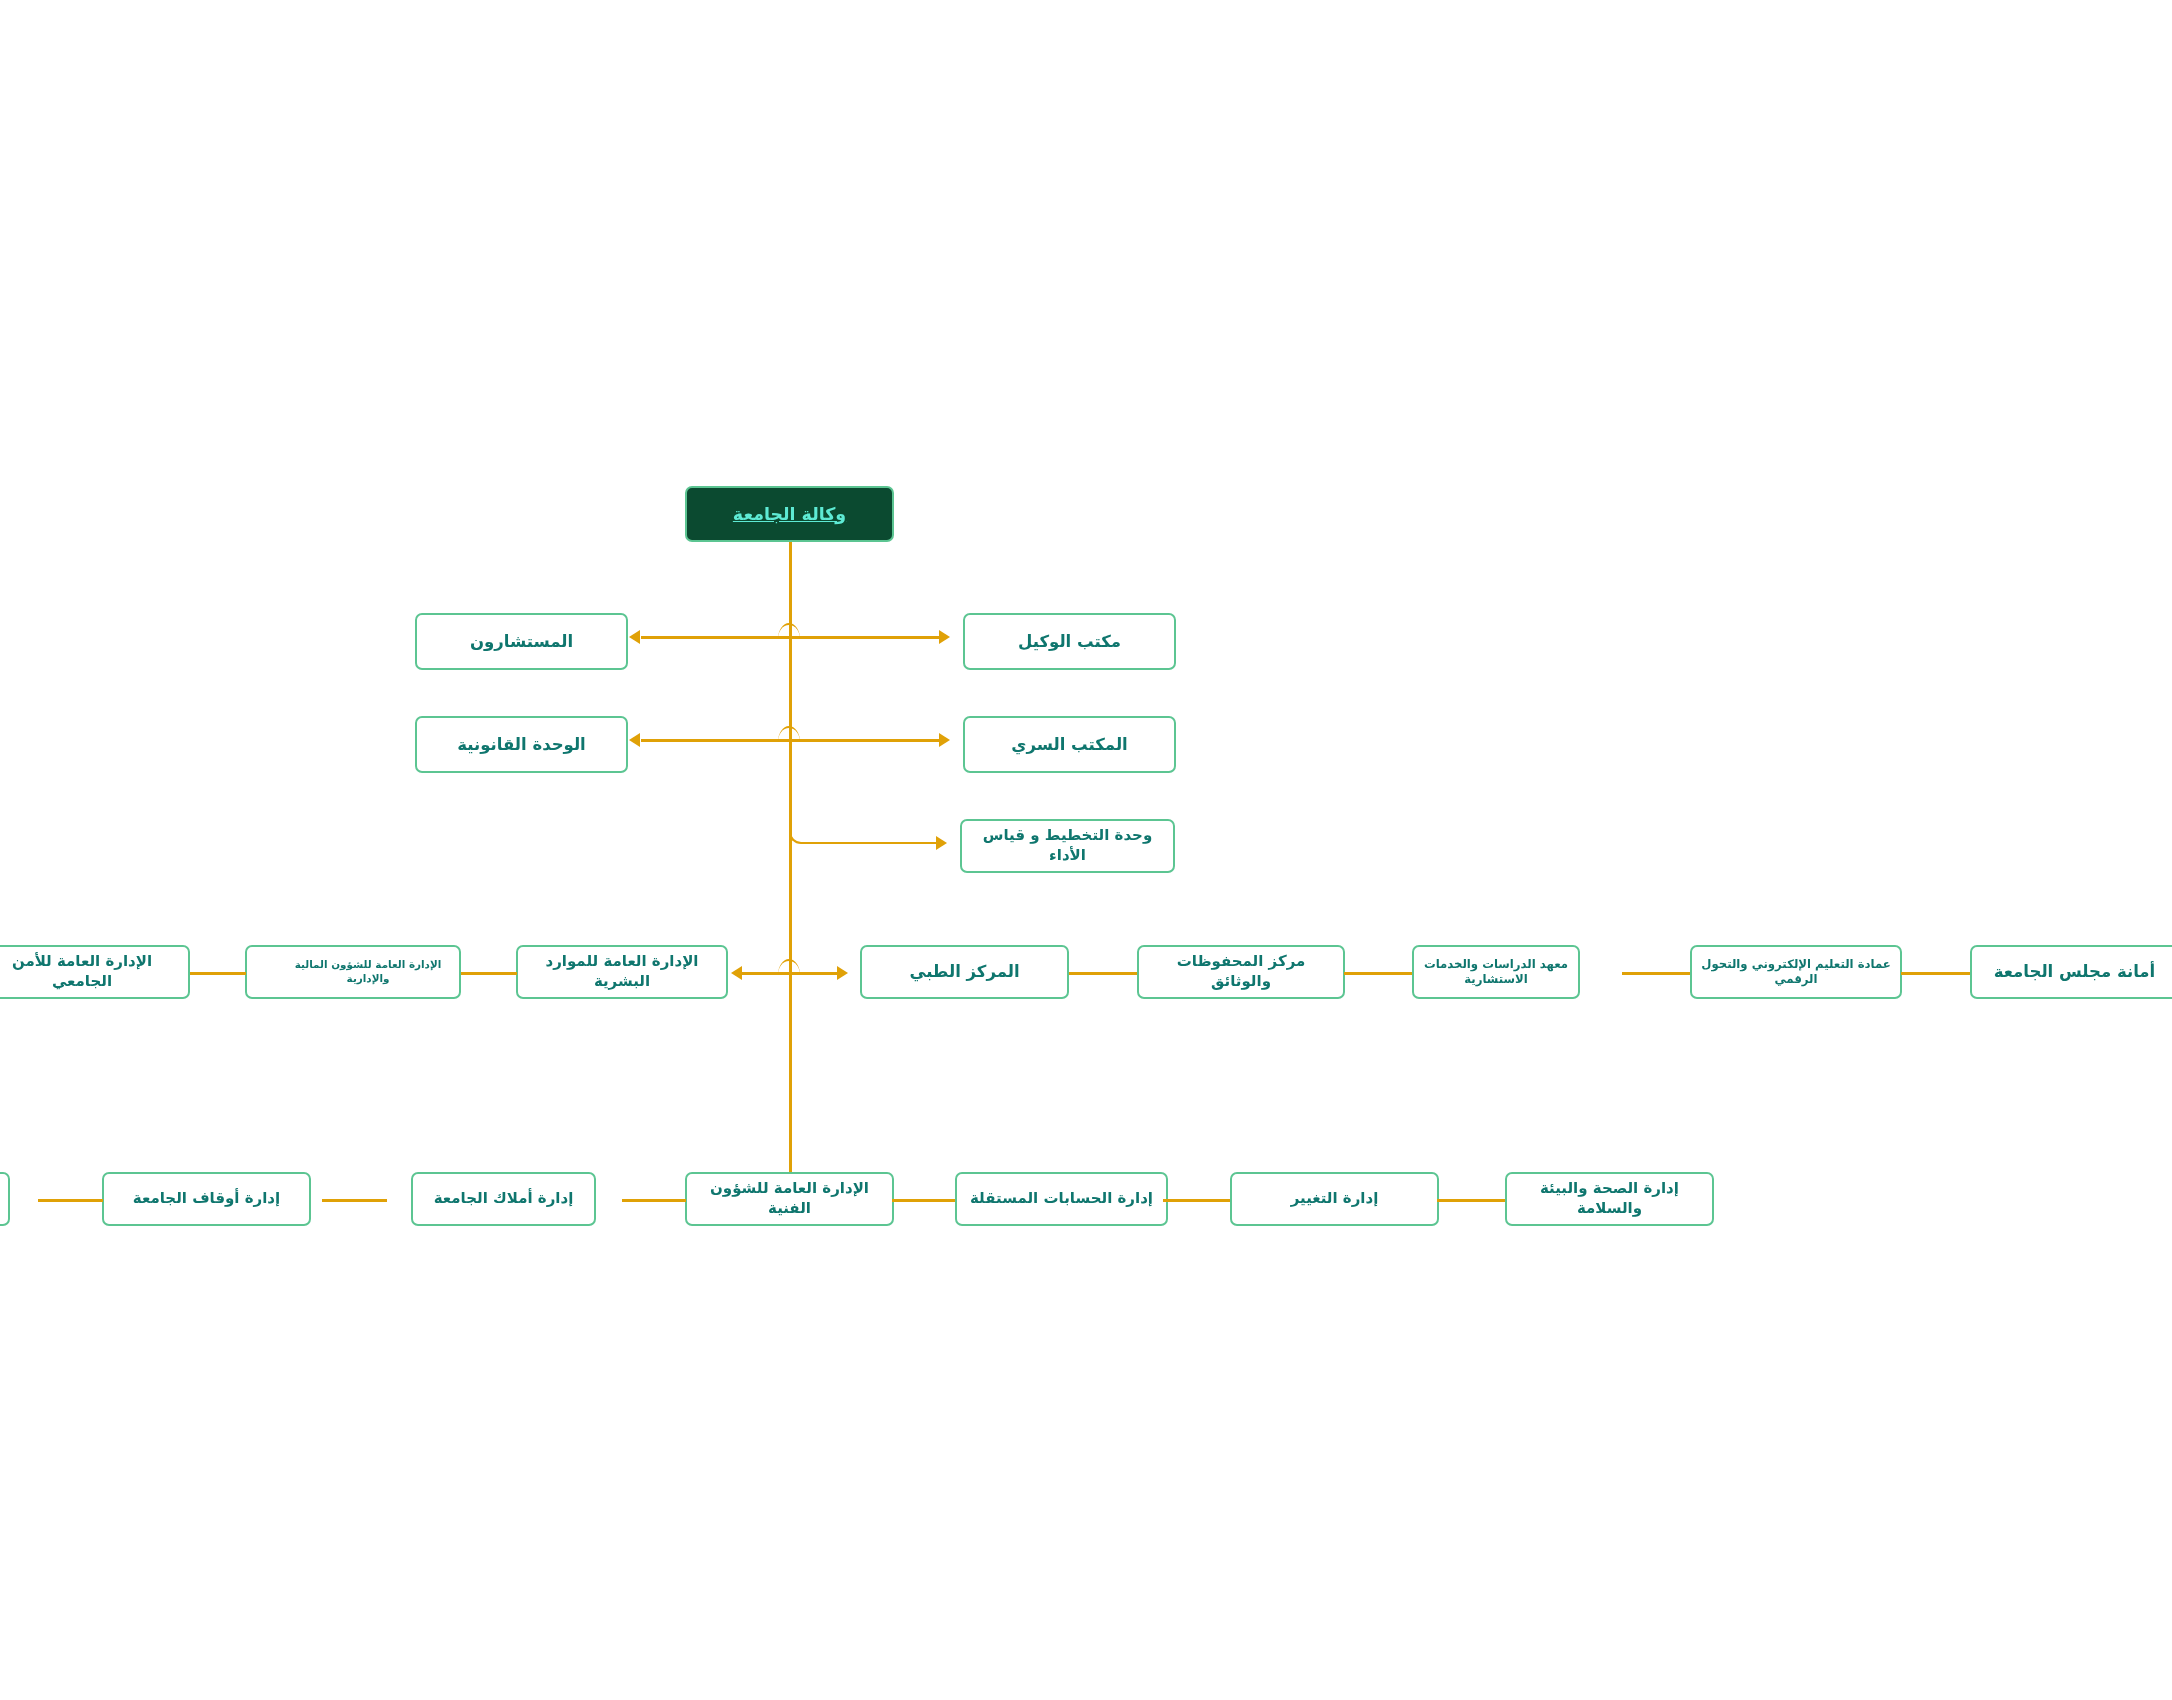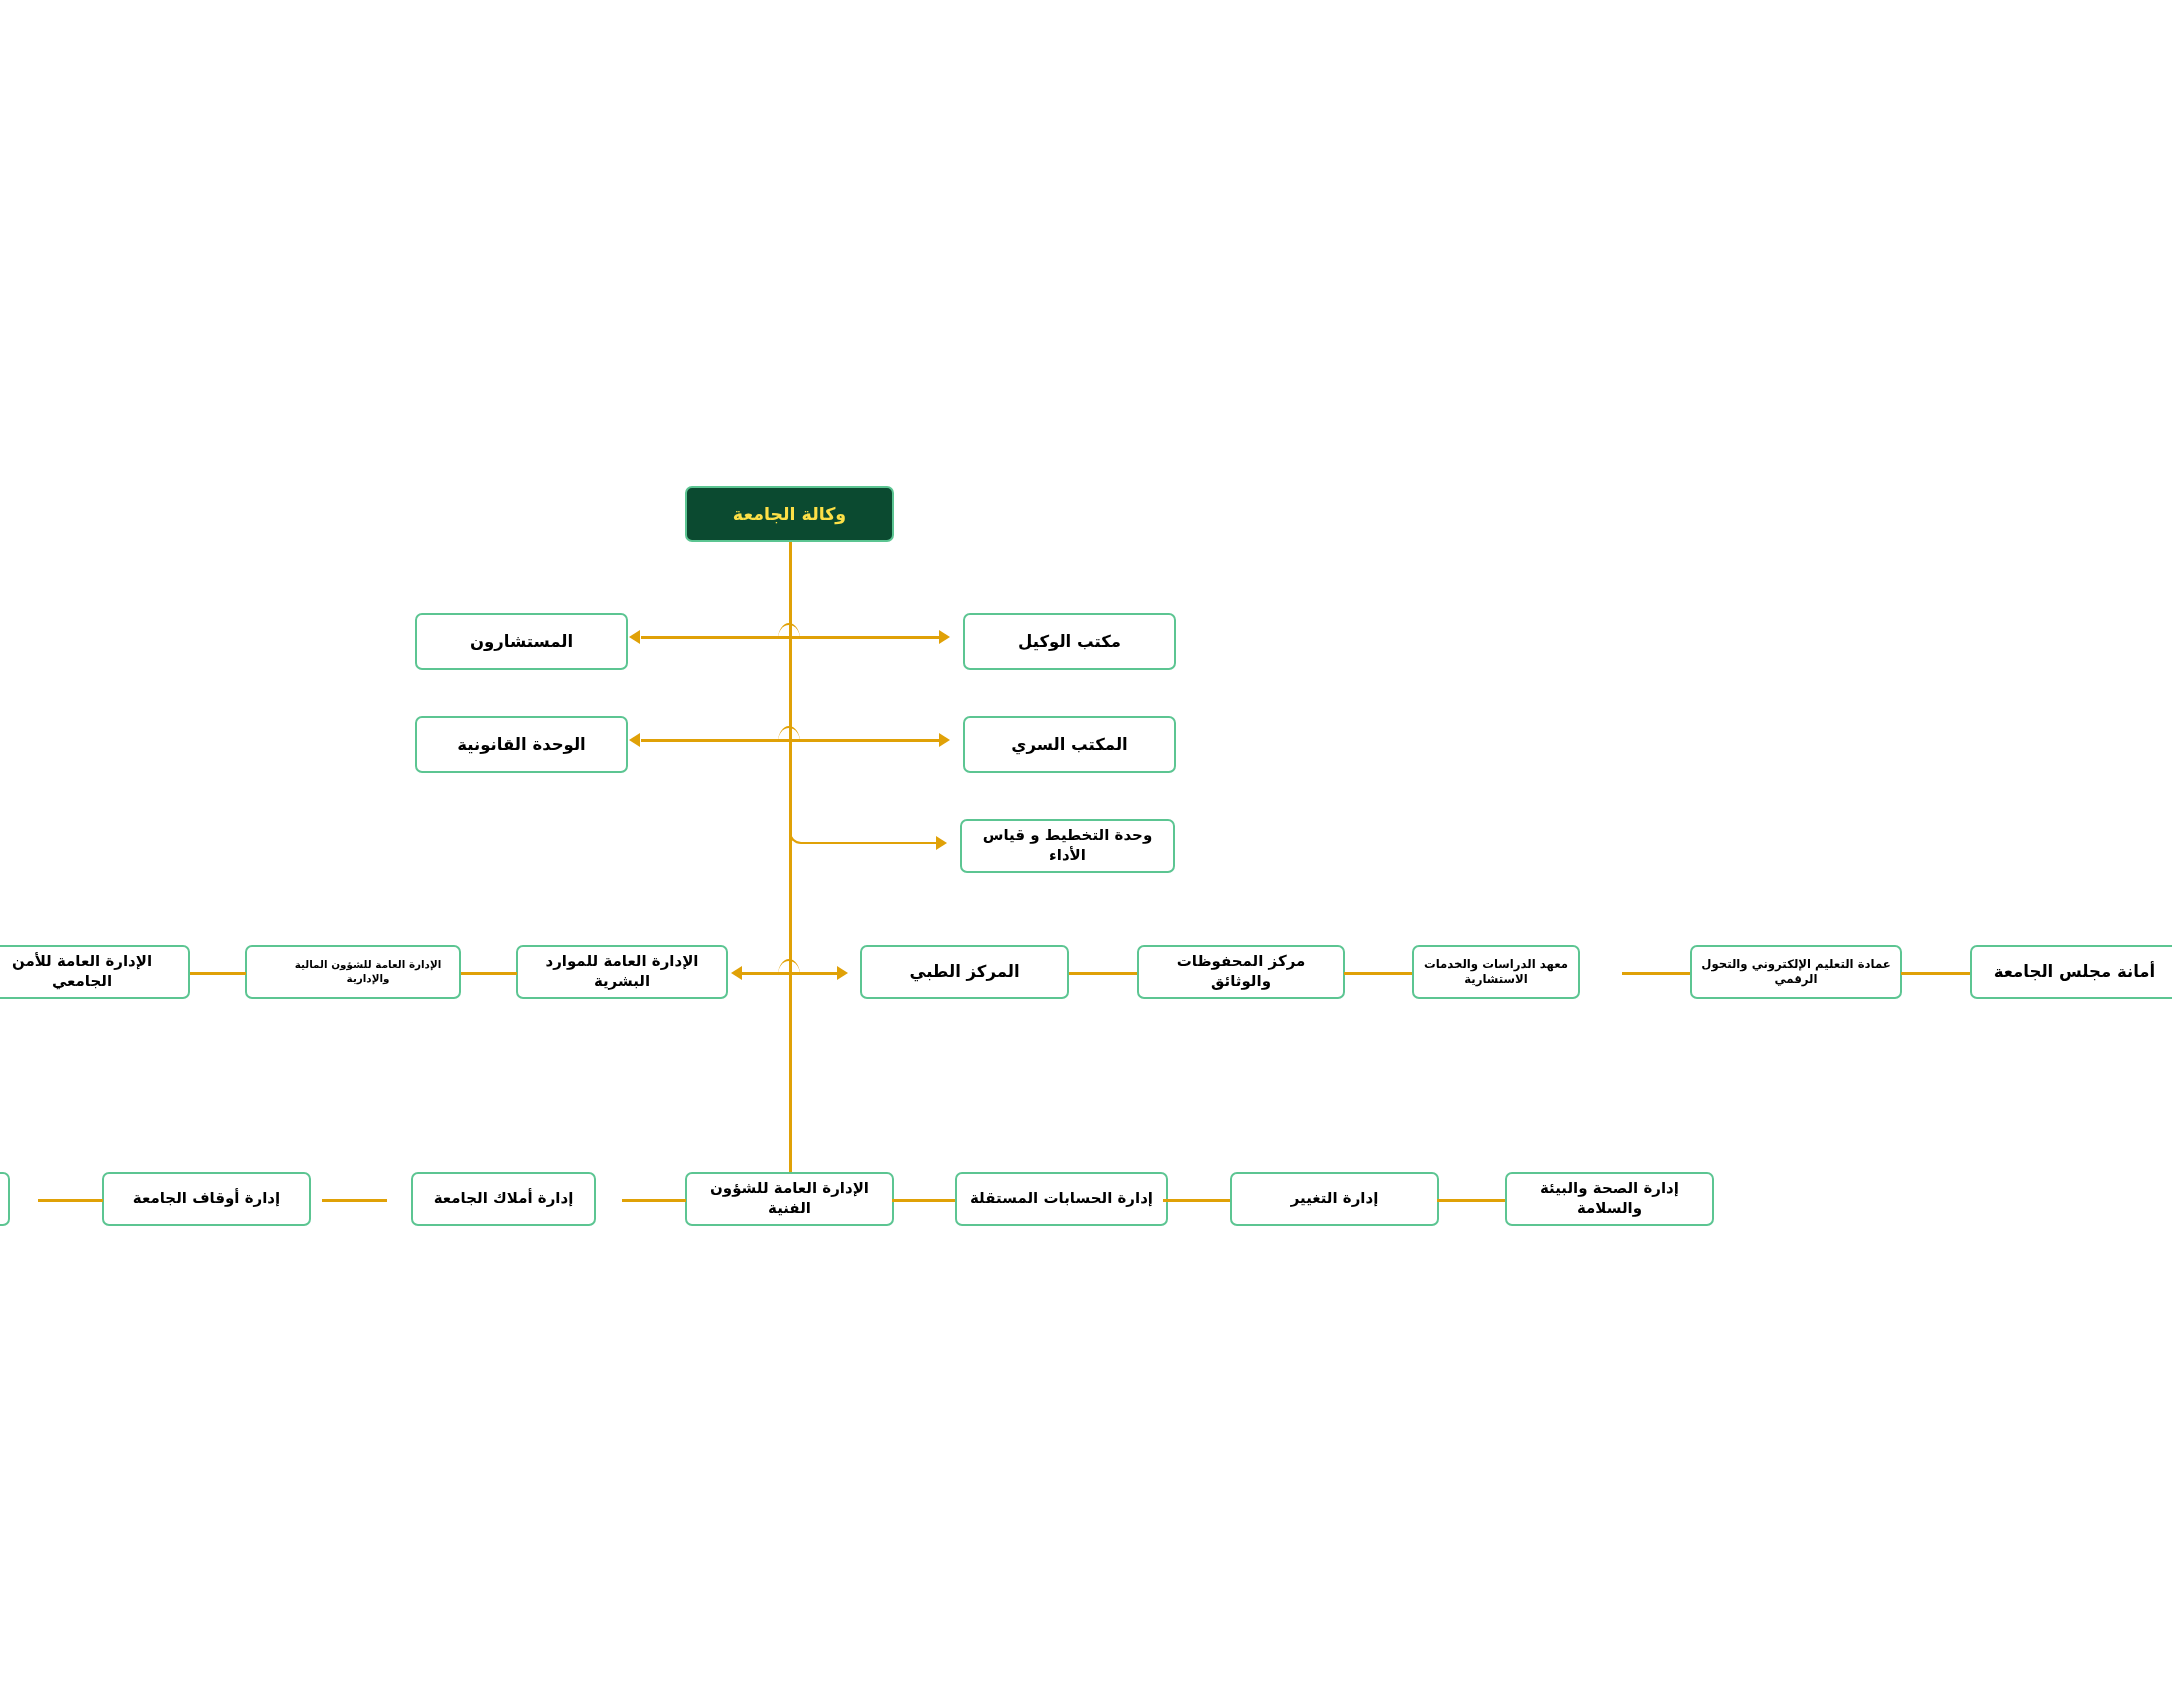--- a/index.html
+++ b/index.html
@@ -46,30 +46,31 @@
   .node {
     position: absolute;
     box-sizing: border-box;
     background: #ffffff;
     border: 2.6px solid #5CC592;
     border-radius: 7px;
     display: flex;
     align-items: center;
     justify-content: center;
     text-align: center;
-    color: #000000;
+    color: #0f766e;
     font-weight: bold;
     line-height: 1.32;
     padding: 1.7px 6px;
     direction: rtl;
   }
   .node.root {
     background: #0B4A30;
-    color: #fde047;
+    color: #5eead4;
     border-color: #5CC592;
+    text-decoration: underline;
   }
   .fs-root  { font-size: 17.4px; }
   .fs-lg    { font-size: 16.5px; }
   .fs-md    { font-size: 15px; }
   .fs-sm    { font-size: 11.7px; }
   .fs-xs    { font-size: 10.4px; }
 </style>
 </head>
 <body>
 

